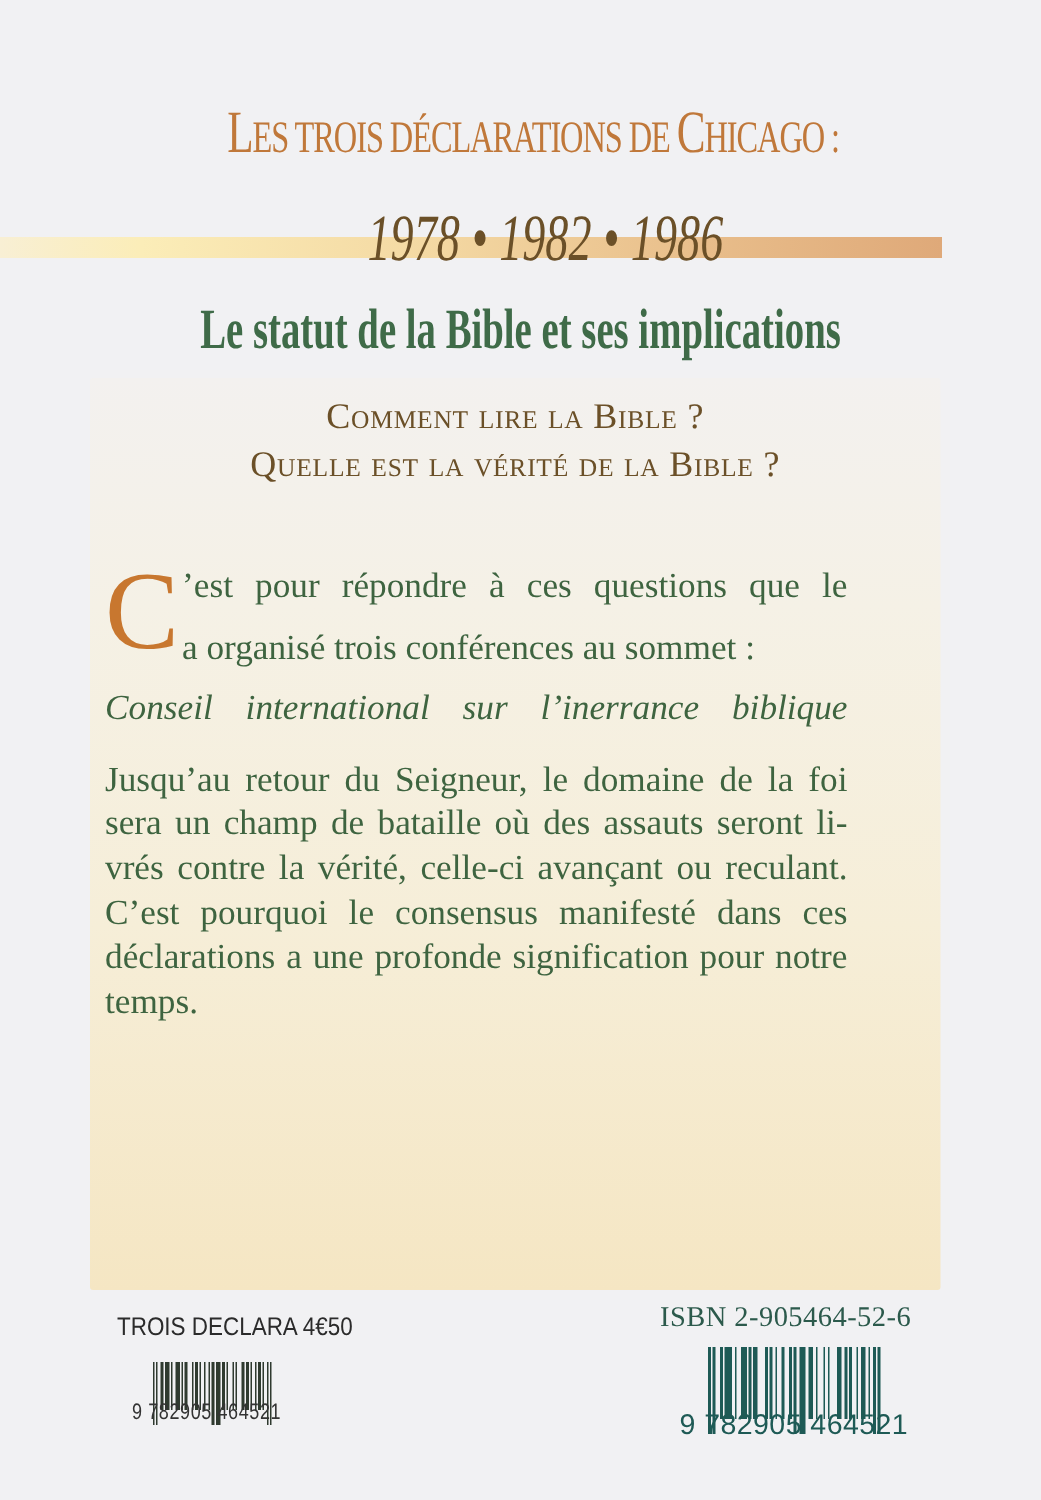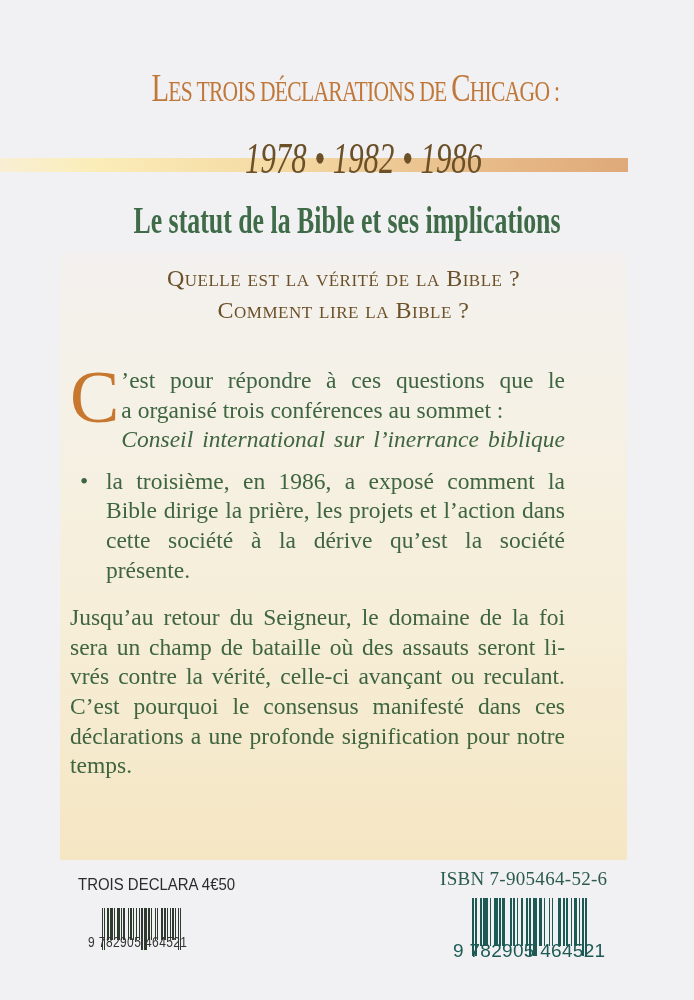--- a/index.html
+++ b/index.html
@@ -85,21 +85,21 @@
   .intro { position: relative; }
   .dropcap {
     float: left;
     color: #c8772f;
     font-size: 74px;
     line-height: 58px;
     margin-right: 2px;
     margin-top: 2px;
     height: 58px;
   }
-  .intro .line { display: block; text-align: justify; text-align-last: justify; }
+  .intro .line { display: block; text-align: justify; text-align-last: justify; margin-top: 11px; }
   .intro .last { text-align-last: left; }
   .italic { font-style: italic; }
   ul.bullets { list-style: none; margin-top: 12px; }
   ul.bullets li {
     position: relative;
     padding-left: 36px;
     margin-bottom: 2px;
     text-align: justify;
   }
   ul.bullets li::before {
@@ -153,39 +153,38 @@
 <h1 class="title"><span class="big">L</span><span class="sc">ES TROIS DÉCLARATIONS DE </span><span class="big">C</span><span class="sc">HICAGO :</span></h1>
 
 <div class="bar"></div>
 <div class="years">1978 • 1982 • 1986</div>
 
 <h2 class="subtitle">Le statut de la Bible et ses implications</h2>
 
 <div class="panel"></div>
 
 <div class="questions">
+  <div>Comment lire la Bible ?</div>
   <div>Quelle est la vérité de la Bible ?</div>
-  <div>Comment lire la Bible ?</div>
 </div>
 
 <div class="body-text">
   <div class="intro">
     <span class="dropcap">C</span>
     <span class="line">’est pour répondre à ces questions que le</span>
     <span class="line last">a organisé trois conférences au sommet :</span>
     <span class="line italic">Conseil international sur l’inerrance biblique</span>
   </div>
   <ul class="bullets">
-    <li>la troisième, en 1986, a exposé comment la Bible dirige la prière, les projets et l’action dans cette société à la dérive qu’est la société présente.</li>
   </ul>
   <p class="closing">Jusqu’au retour du Seigneur, le domaine de la foi sera un champ de bataille où des assauts seront li-vrés contre la vérité, celle-ci avançant ou reculant. C’est pourquoi le consensus manifesté dans ces déclarations a une profonde signification pour notre temps.</p>
 </div>
 
 <div class="stock-label">TROIS DECLARA 4€50</div>
-<div class="isbn">ISBN 7-905464-52-6</div>
+<div class="isbn">ISBN 2-905464-52-6</div>
 
 <div class="barcode bc-left">
   <div class="bars" id="bars-left">
       <span style="width: 1.1px; height: 42px; background: rgb(47, 58, 47);"></span>
       <span style="width: 1.1px; height: 32px; background: transparent;"></span>
       <span style="width: 1.1px; height: 42px; background: rgb(47, 58, 47);"></span>
       <span style="width: 2.2px; height: 32px; background: transparent;"></span>
       <span style="width: 1.1px; height: 32px; background: rgb(47, 58, 47);"></span>
       <span style="width: 1.1px; height: 32px; background: transparent;"></span>
       <span style="width: 3.3px; height: 32px; background: rgb(47, 58, 47);"></span>

